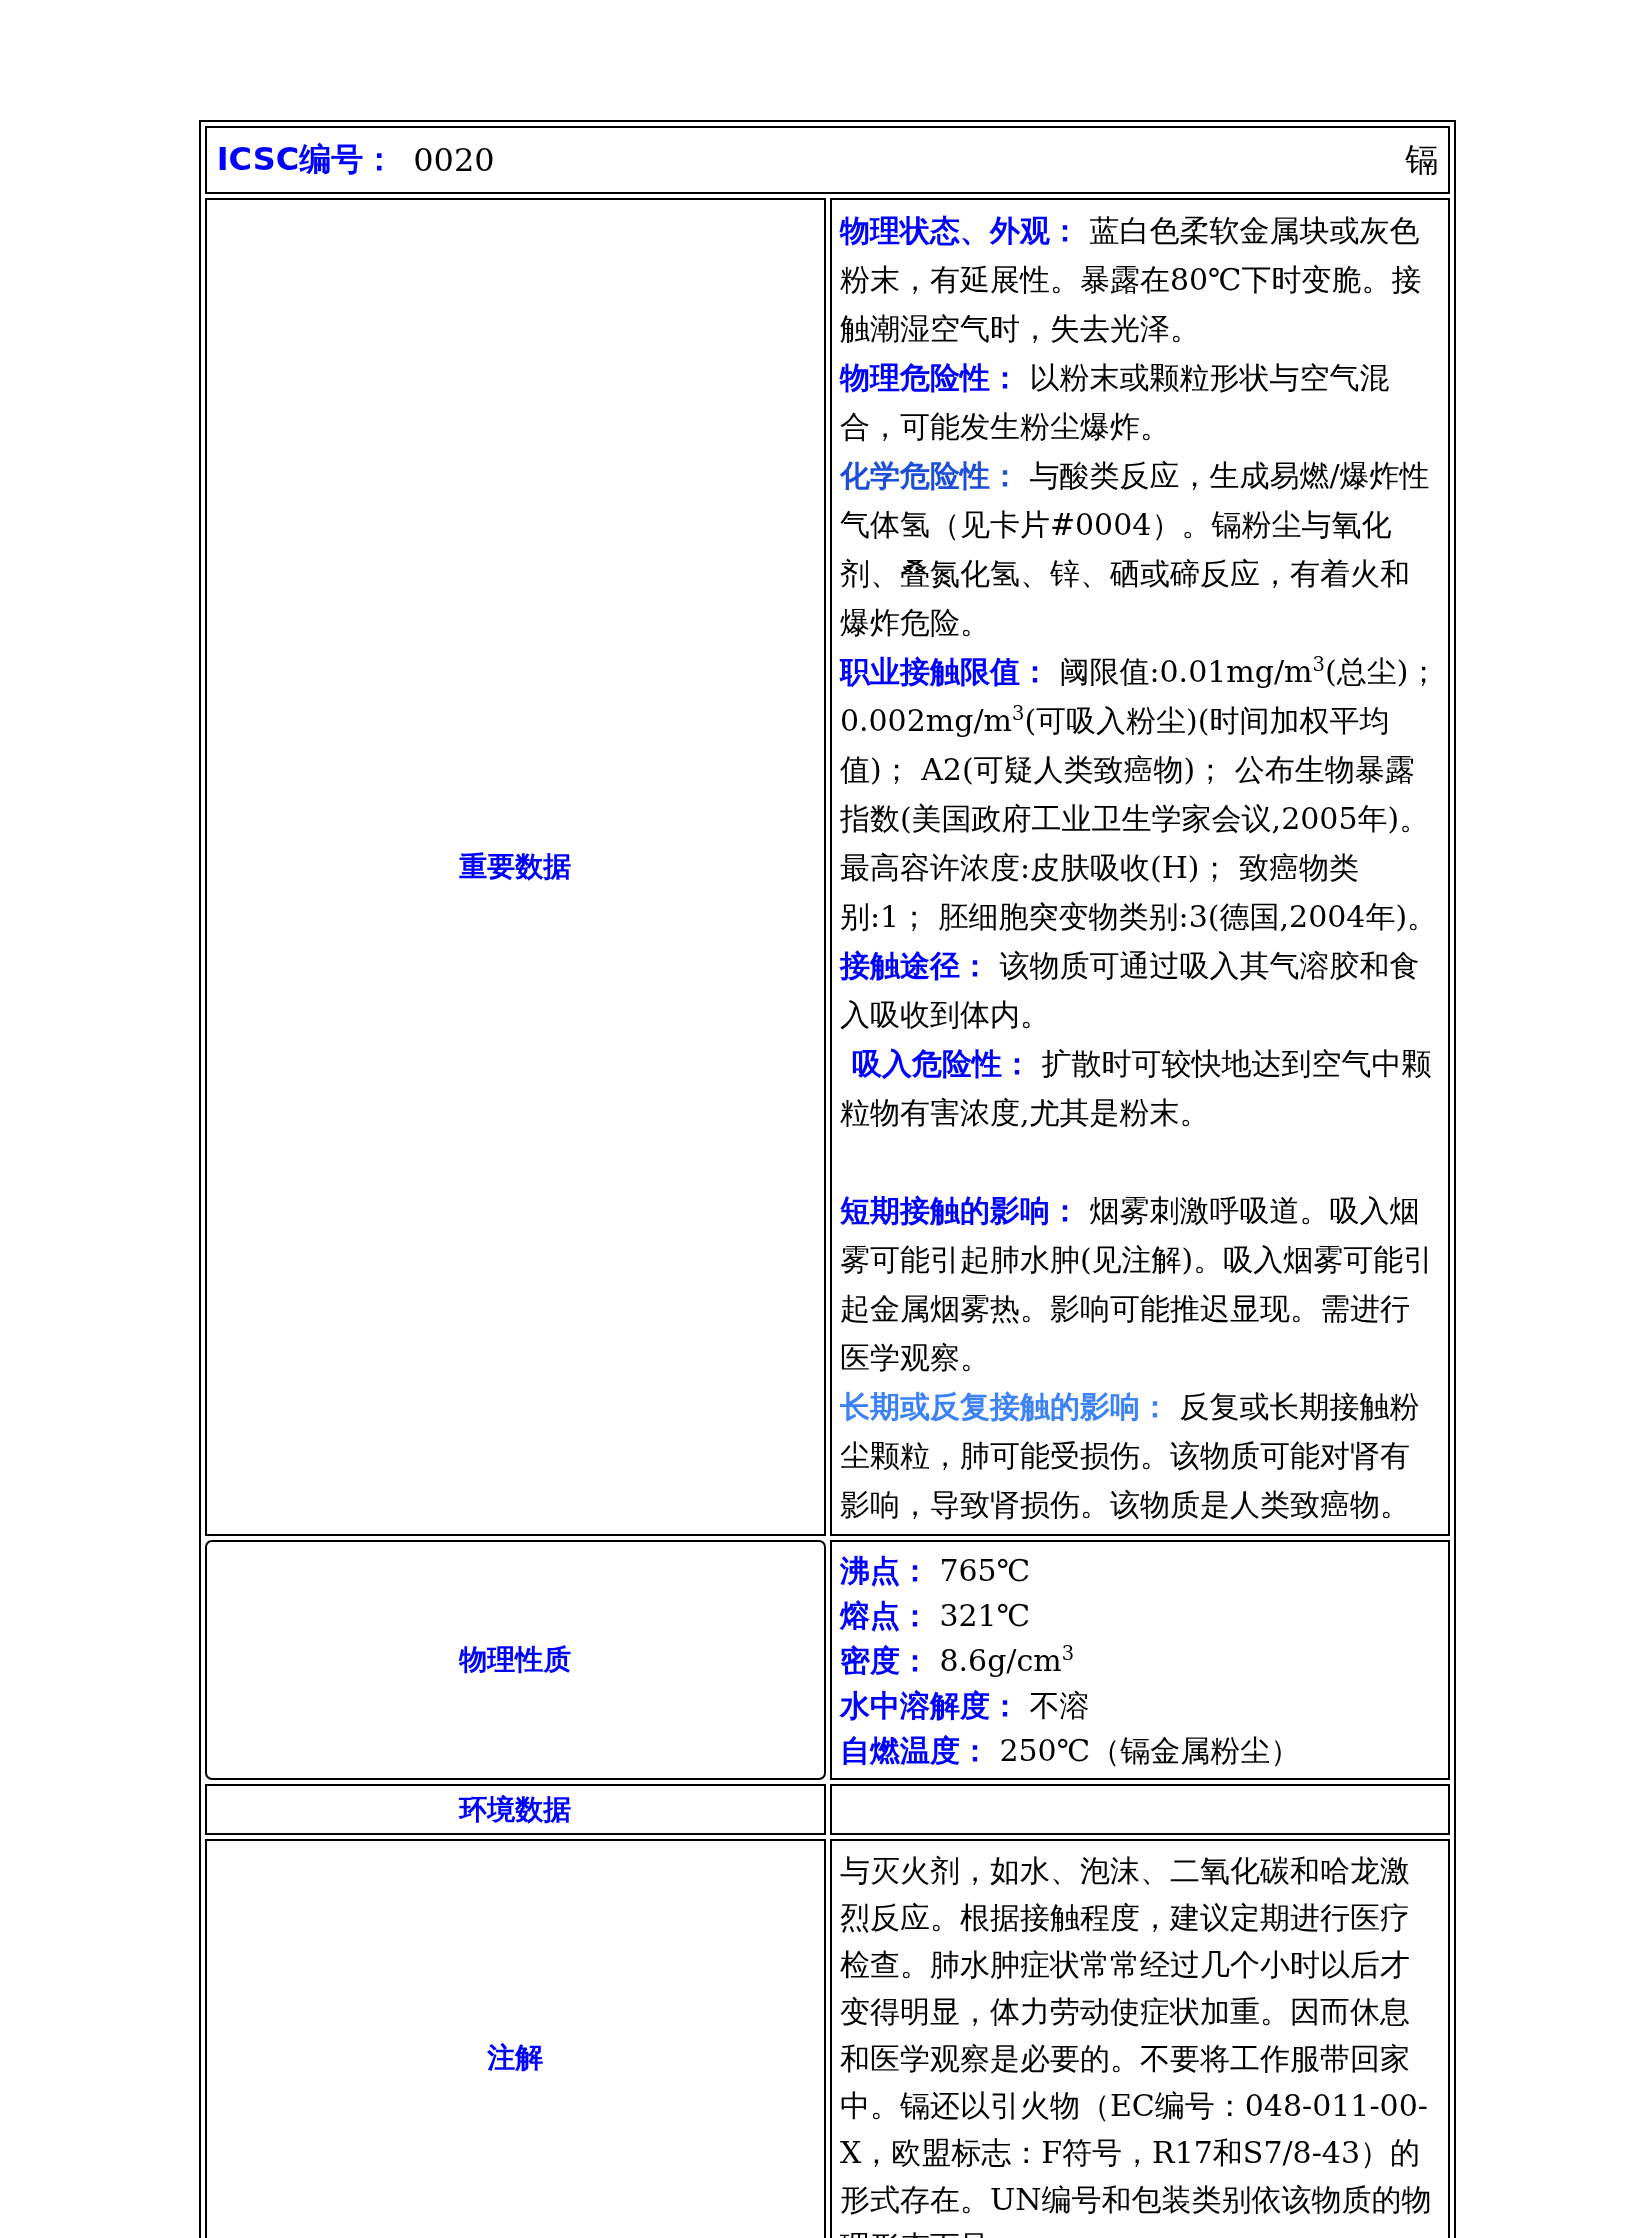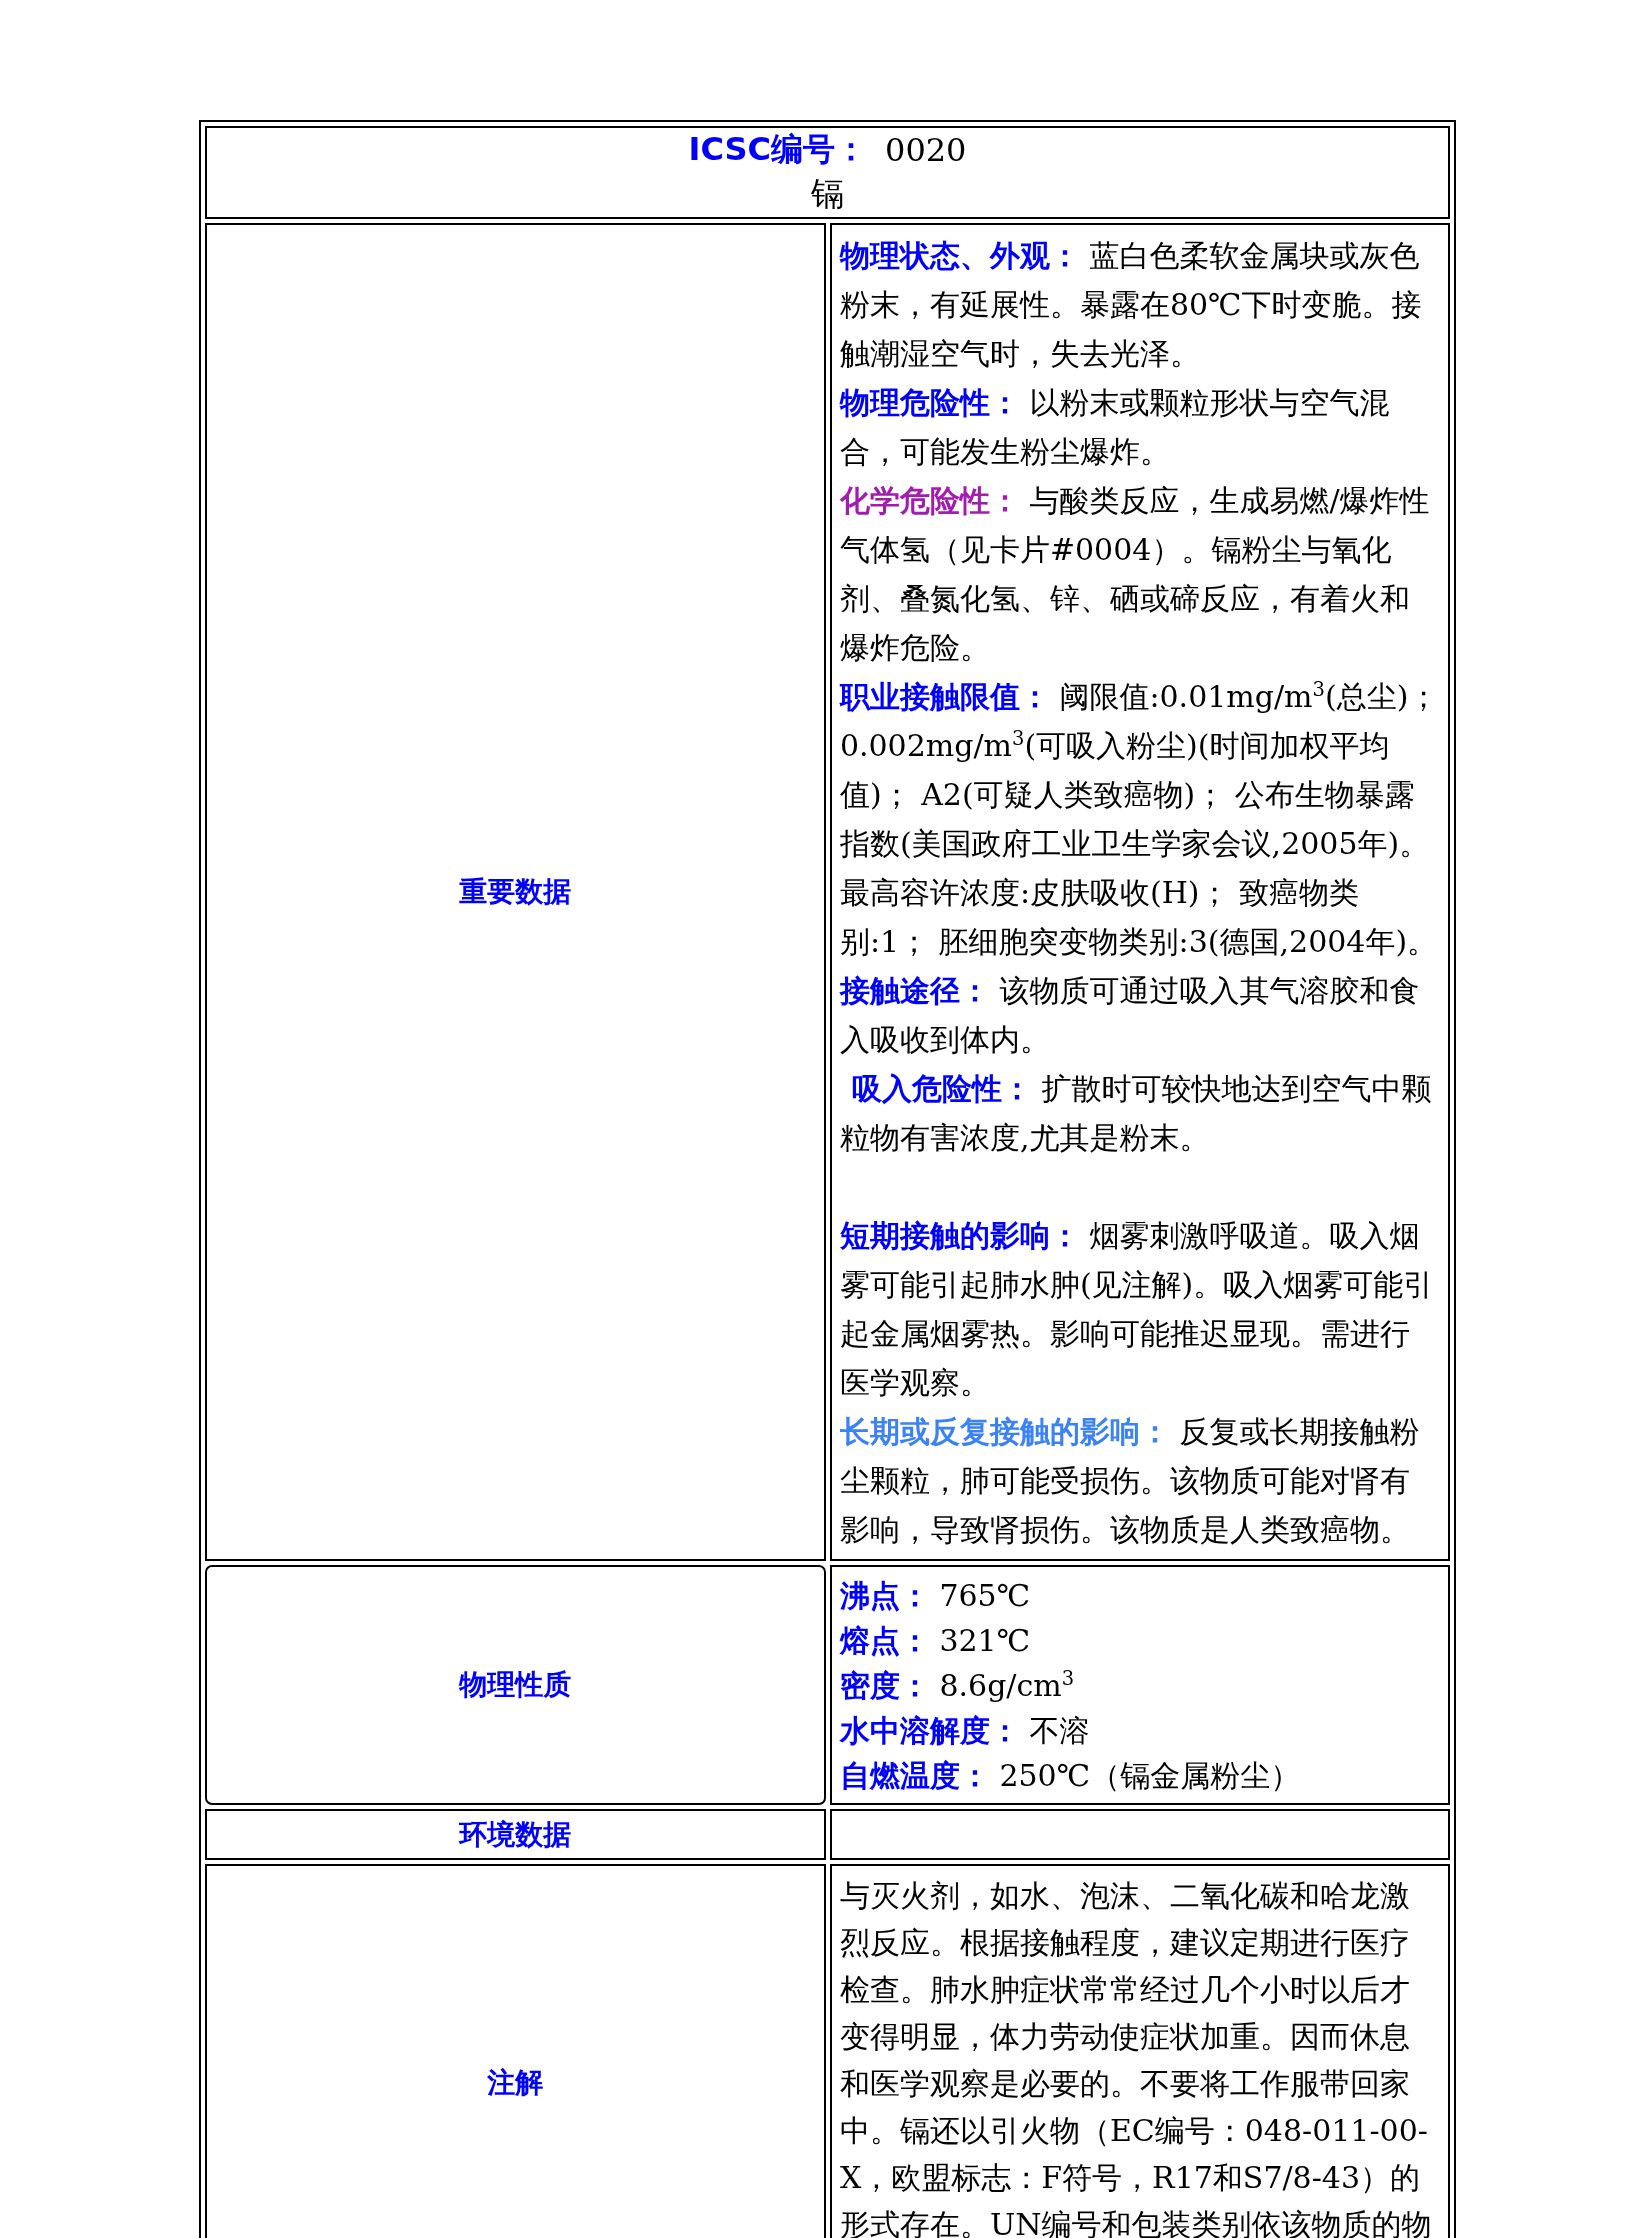--- a/index.html
+++ b/index.html
@@ -12,21 +12,21 @@
   table.card{position:absolute;left:199px;top:120px;width:1257px;
         border-collapse:separate;border-spacing:4.2px;border:2.8px solid #000;
         table-layout:fixed;}
   td.cell{border:2.1px solid #000;vertical-align:middle;background:#fff;}
   td.label-cell{width:166px;text-align:center;
         font-family:"DejaVu Sans","Liberation Sans",sans-serif;
         font-weight:bold;font-size:28px;}
   td.content-cell{padding:5.6px 8.4px;font-size:30px;}
   
   td.header-cell{height:64px;padding:0 9.7px;}
-  .header-flex{display:flex;justify-content:space-between;align-items:center;flex-direction:column;}
+  .header-flex{display:flex;justify-content:space-between;align-items:center;}
   .header-left{display:flex;align-items:center;gap:18px;}
   .header-number{font-size:32px;}
   .header-substance{font-size:33px;}
   
   .rich-line{line-height:49px;}
   .content-important .rich-line:nth-child(7){margin-top:49px;}
   .content-phys .rich-line{line-height:45px;}
   .seg-label{font-family:"DejaVu Sans","Liberation Sans",sans-serif;font-weight:bold;}
   .seg-text{}
   .seg-sup{vertical-align:super;font-size:19.5px;line-height:0;}
@@ -52,21 +52,21 @@
           <div class="header-substance">镉</div>
         </div>
       </td>
     </tr>
 
     <tr>
       <td class="cell label-cell" style="color:#0000ff;">重要数据</td>
       <td class="cell content-cell content-important">
             <div class="rich-line"><span class="seg-label" style="color: rgb(0, 0, 255);">物理状态、外观：</span><span class="seg-text"> 蓝白色柔软金属块或灰色粉末，有延展性。暴露在80℃下时变脆。接触潮湿空气时，失去光泽。</span></div>
             <div class="rich-line"><span class="seg-label" style="color: rgb(0, 0, 255);">物理危险性：</span><span class="seg-text"> 以粉末或颗粒形状与空气混合，可能发生粉尘爆炸。</span></div>
-            <div class="rich-line"><span class="seg-label" style="color: #a21caf;">化学危险性：</span><span class="seg-text"> 与酸类反应，生成易燃/爆炸性气体氢（见卡片#0004）。镉粉尘与氧化剂、叠氮化氢、锌、硒或碲反应，有着火和爆炸危险。</span></div>
+            <div class="rich-line"><span class="seg-label" style="color: #1d4ed8;">化学危险性：</span><span class="seg-text"> 与酸类反应，生成易燃/爆炸性气体氢（见卡片#0004）。镉粉尘与氧化剂、叠氮化氢、锌、硒或碲反应，有着火和爆炸危险。</span></div>
             <div class="rich-line"><span class="seg-label" style="color: rgb(0, 0, 255);">职业接触限值：</span><span class="seg-text"> 阈限值:0.01mg/m</span><span class="seg-sup">3</span><span class="seg-text">(总尘)； 0.002mg/m</span><span class="seg-sup">3</span><span class="seg-text">(可吸入粉尘)(时间加权平均值)； A2(可疑人类致癌物)； 公布生物暴露指数(美国政府工业卫生学家会议,2005年)。最高容许浓度:皮肤吸收(H)； 致癌物类别:1； 胚细胞突变物类别:3(德国,2004年)。</span></div>
             <div class="rich-line"><span class="seg-label" style="color: rgb(0, 0, 255);">接触途径：</span><span class="seg-text"> 该物质可通过吸入其气溶胶和食入吸收到体内。</span></div>
             <div class="rich-line"><span class="seg-label" style="color: rgb(0, 0, 255); padding-left: 12px;">吸入危险性：</span><span class="seg-text"> 扩散时可较快地达到空气中颗粒物有害浓度,尤其是粉末。</span></div>
             <div class="rich-line"><span class="seg-label" style="color: rgb(0, 0, 255);">短期接触的影响：</span><span class="seg-text"> 烟雾刺激呼吸道。吸入烟雾可能引起肺水肿(见注解)。吸入烟雾可能引起金属烟雾热。影响可能推迟显现。需进行医学观察。</span></div>
             <div class="rich-line"><span class="seg-label" style="color: #3b82f6;">长期或反复接触的影响：</span><span class="seg-text"> 反复或长期接触粉尘颗粒，肺可能受损伤。该物质可能对肾有影响，导致肾损伤。该物质是人类致癌物。</span></div>
           </td>
     </tr>
 
     <tr>
       <td class="cell label-cell" style="color:#0000ff;border-radius:7px;">物理性质</td>

